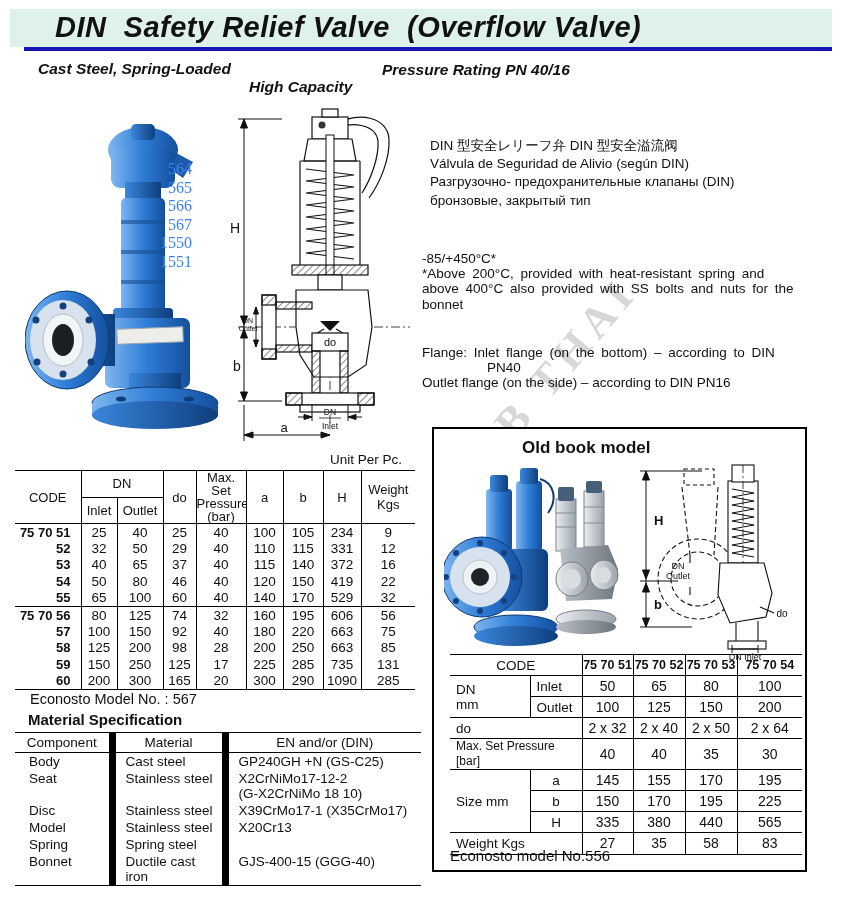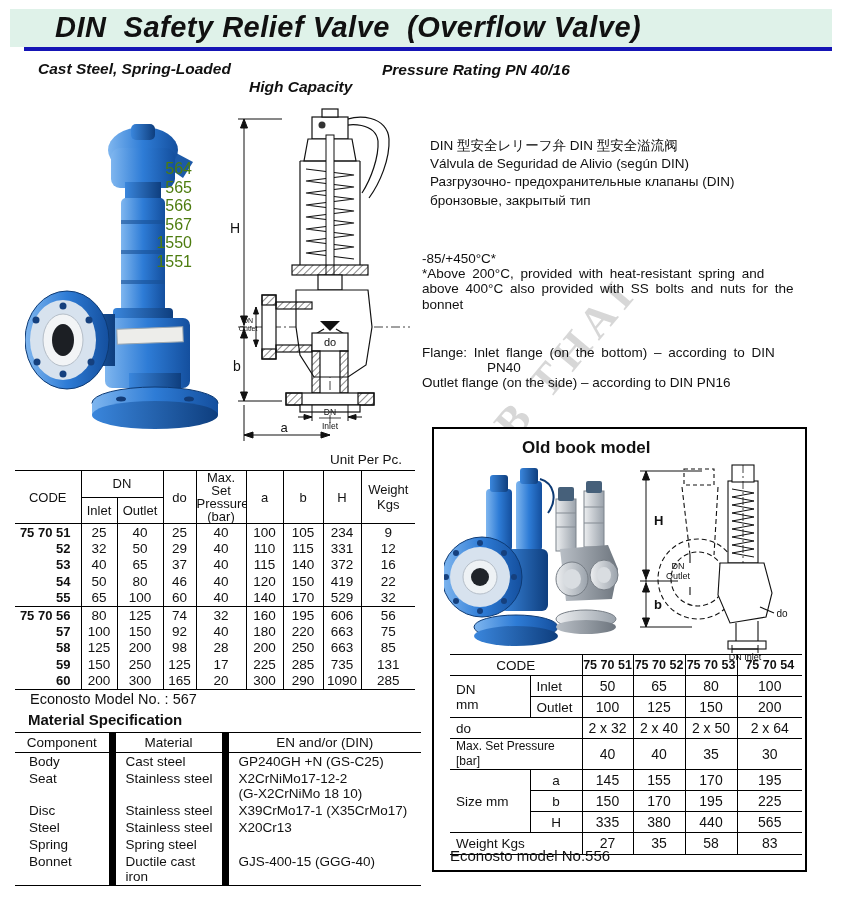--- a/index.html
+++ b/index.html
@@ -5,21 +5,21 @@
   html,body{margin:0;padding:0;background:#fff;}
   body{width:842px;height:902px;position:relative;overflow:hidden;
        font-family:"Liberation Sans",sans-serif;color:#111;}
   .abs{position:absolute;}
   
   .band{background:#dff2e9;}
   .title{font-style:italic;font-weight:bold;font-size:29px;white-space:pre;letter-spacing:.5px;}
   .rule{background:#1515b5;}
   .sub{font-style:italic;font-weight:bold;font-size:15.5px;}
   
-  .models{color:#4d7c0f;font-size:16px;line-height:18.5px;text-align:right;width:47px;}
+  .models{color:#3b82f6;font-size:16px;line-height:18.5px;text-align:right;width:47px;font-family:Liberation Serif, serif;}
   
   .txt{font-size:13.5px;line-height:18.2px;}
   .txt2{font-size:13.5px;line-height:15.2px;}
   .pre{white-space:pre-line;}
   .ws{word-spacing:3px;}
   
   table{border-collapse:collapse;table-layout:fixed;}
   td,th{font-weight:normal;text-align:center;vertical-align:middle;padding:0;font-size:13.5px;line-height:15px;overflow:hidden;}
   .mt{width:400px;}
   .mt th,.mt td{border-left:1px solid #000;}
@@ -392,21 +392,21 @@
         <td>Stainless steel</td>
         <td class="pre">X2CrNiMo17-12-2
 (G-X2CrNiMo 18 10)</td>
       </tr>
     <tr style="height:16px;">
         <td class="el c0">Disc</td>
         <td>Stainless steel</td>
         <td>X39CrMo17-1 (X35CrMo17)</td>
       </tr>
     <tr style="height:16px;">
-        <td class="el c0">Steel</td>
+        <td class="el c0">Model</td>
         <td>Stainless steel</td>
         <td>X20Cr13</td>
       </tr>
     <tr style="height:16px;">
         <td class="el c0">Spring</td>
         <td>Spring steel</td>
         <td></td>
       </tr>
     <tr style="height:18px;">
         <td class="el c0">Bonnet</td>

